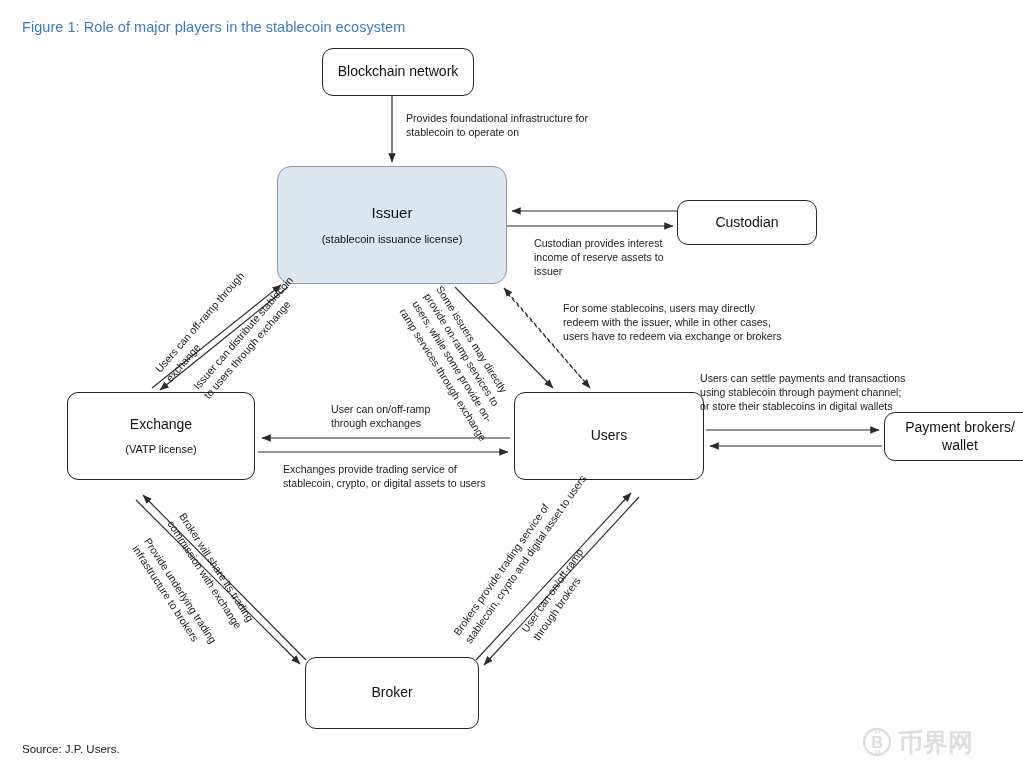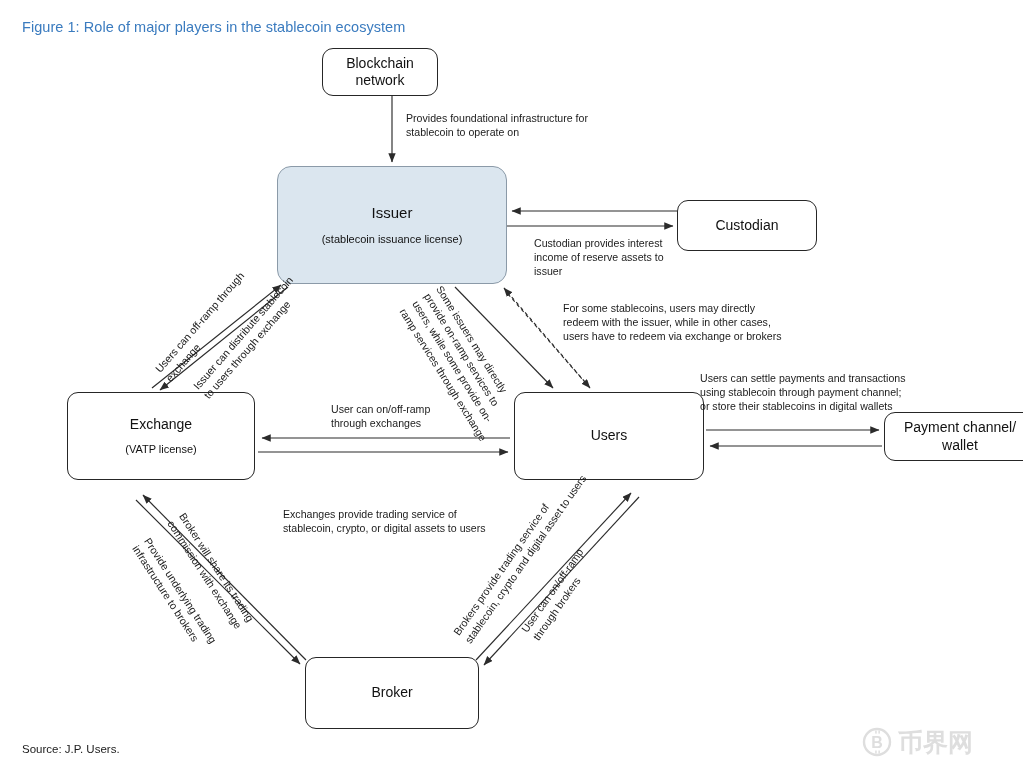--- a/index.html
+++ b/index.html
@@ -60,23 +60,23 @@
     line-height: 1.3;
     color: #111111;
     margin-top: 9px;
   }
   .node.issuer {
     background: #dbe6ef;
     border-color: #8b9aa8;
     border-radius: 14px;
   }
   .node.issuer .title-main { font-size: 15px; }
-  #node-blockchain { left: 322px; top: 48px;  width: 116px; height: 48px; text-align: center; }
+  #node-blockchain { left: 322px; top: 48px;  width: 152px; height: 48px; text-align: center; }
   #node-issuer     { left: 277px; top: 166px; width: 230px; height: 118px; }
-  #node-custodian  { left: 677px; top: 200px; width: 140px; height: 51px; }
+  #node-custodian  { left: 677px; top: 200px; width: 140px; height: 45px; }
   #node-exchange   { left: 67px;  top: 392px; width: 188px; height: 88px; }
   #node-user       { left: 514px; top: 392px; width: 190px; height: 88px; }
   #node-payment    { left: 884px; top: 412px; width: 152px; height: 49px; }
   #node-broker     { left: 305px; top: 657px; width: 174px; height: 72px; }
 
   
   .elabel {
     position: absolute;
     font-size: 10.6px;
     line-height: 1.34;
@@ -86,21 +86,21 @@
   }
   .elabel.rot {
     white-space: pre-line;
     transform-origin: 0 0;
   }
   #lbl-blockchain-issuer { left: 406px; top: 111px; width: 200px; }
   #lbl-custodian        { left: 534px; top: 236px; width: 150px; }
   #lbl-redeem           { left: 563px; top: 301px; width: 345px; }
   #lbl-payment          { left: 700px; top: 371px; width: 215px; }
   #lbl-user-onoff       { left: 331px; top: 402px; width: 180px; }
-  #lbl-exchange-trade   { left: 283px; top: 462px; width: 235px; margin-top: 45px; }
+  #lbl-exchange-trade   { left: 283px; top: 462px; width: 235px; }
 
   #lbl-offramp     { left: 152px; top: 366px; transform: rotate(-49deg); width: 210px; }
   #lbl-distribute  { left: 190px; top: 383px; transform: rotate(-49deg); width: 215px; }
   #lbl-issuer-user { left: 445px; top: 283px; transform: rotate(58deg);  width: 250px; }
   #lbl-broker-comm { left: 188px; top: 510px; transform: rotate(57deg);  width: 195px; }
   #lbl-underlying  { left: 153px; top: 535px; transform: rotate(57deg);  width: 195px; }
   #lbl-brokers-svc { left: 450px; top: 630px; transform: rotate(-55deg); width: 215px; }
   #lbl-user-broker { left: 518px; top: 627px; transform: rotate(-55deg); width: 200px; }
 
   #svg-edges {
@@ -190,21 +190,21 @@
   <div class="node" id="node-exchange">
     <div class="title-main">Exchange</div>
     <div class="title-sub">(VATP license)</div>
   </div>
 
   <div class="node" id="node-user">
     <div class="title-main">Users</div>
   </div>
 
   <div class="node" id="node-payment">
-    <div class="title-main" style="white-space:pre-line">Payment channel/
+    <div class="title-main" style="white-space:pre-line">Payment brokers/
 wallet</div>
   </div>
 
   <div class="node" id="node-broker">
     <div class="title-main">Broker</div>
   </div>
 
   <div class="elabel" id="lbl-blockchain-issuer">Provides foundational infrastructure for
 stablecoin to operate on</div>
   <div class="elabel" id="lbl-redeem">For some stablecoins, users may directly

